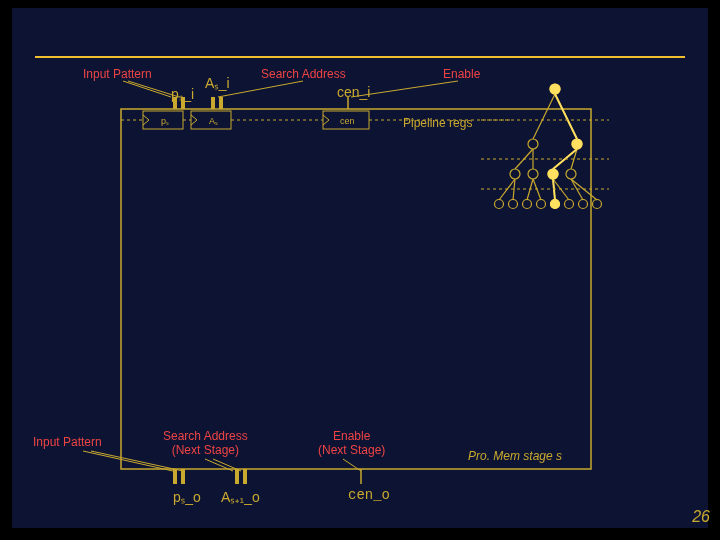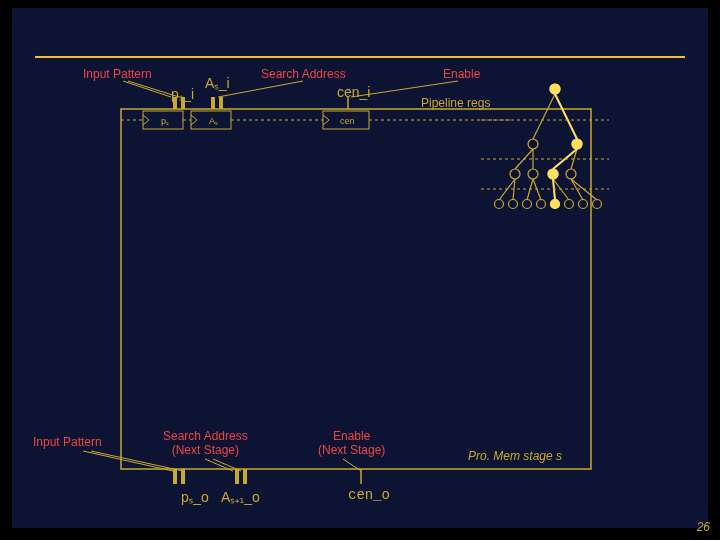--- a/index.html
+++ b/index.html
@@ -54,23 +54,23 @@
   .stage-label {
     position: absolute;
     color: #c9a92e;
     font-size: 12px;
     font-style: italic;
     font-family: Verdana, Geneva, sans-serif;
   }
   .page-num {
     position: absolute;
     right: 10px;
-    bottom: 6px;
+    bottom: 14px;
     color: #c9a92e;
-    font-size: 12px;
+    font-size: 16px;
     font-style: italic;
     margin-left: 10px;
   }
   svg.diagram {
     position: absolute;
     left: 0;
     top: 0;
     width: 694px;
     height: 518px;
   }
@@ -93,29 +93,29 @@
   <div class="underline"></div>
 
   <div class="label" style="left:70px; top:58px;">Input Pattern</div>
   <div class="label" style="left:248px; top:58px;">Search Address</div>
   <div class="label" style="left:430px; top:58px;">Enable</div>
 
   <div class="small-label" style="left:158px; top:75px;">pₛ_i</div>
   <div class="small-label" style="left:192px; top:64px;">Aₛ_i</div>
   <div class="small-label" style="left:324px; top:75px;">cen_i</div>
 
-  <div class="pipeline-label" style="left:390px; top:87px;margin-left:18px;">Pipeline regs</div>
+  <div class="pipeline-label" style="left:390px; top:107px;">Pipeline regs</div>
 
   <div class="label" style="left:20px; top:426px;">Input Pattern</div>
   <div class="label" style="left:150px; top:420px; text-align:center; line-height:1.2;">Search Address<br>(Next Stage)</div>
   <div class="label" style="left:305px; top:420px; text-align:center; line-height:1.2;">Enable<br>(Next Stage)</div>
 
   <div class="stage-label" style="left:455px; top:440px;">Pro. Mem stage s</div>
 
-  <div class="small-label" style="left:168px; top:478px;text-align:right;">pₛ_o</div>
+  <div class="small-label" style="left:160px; top:478px;text-align:right;">pₛ_o</div>
   <div class="small-label" style="left:208px; top:478px;">Aₛ₊₁_o</div>
   <div class="small-label" style="left:335px; top:478px;font-family:Liberation Mono, monospace;">cen_o</div>
 
   <svg class="diagram">
 
     <rect x="108" y="100" width="470" height="360" fill="none" stroke="#c9a92e" stroke-width="1.5"></rect>
 
     <line x1="110" y1="72" x2="158" y2="88" stroke="#c9a92e" stroke-width="1"></line>
     <line x1="115" y1="72" x2="166" y2="88" stroke="#c9a92e" stroke-width="1"></line>
 

